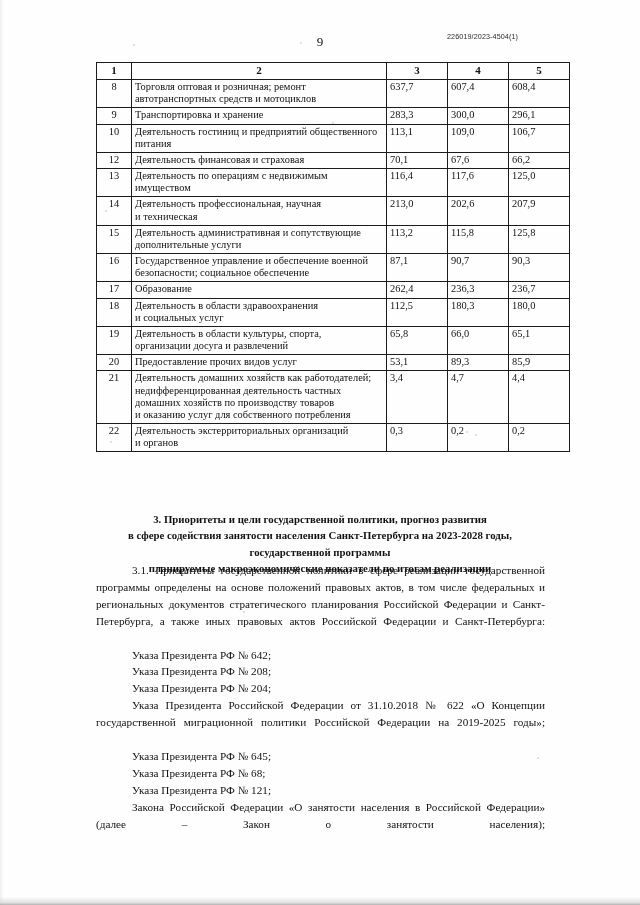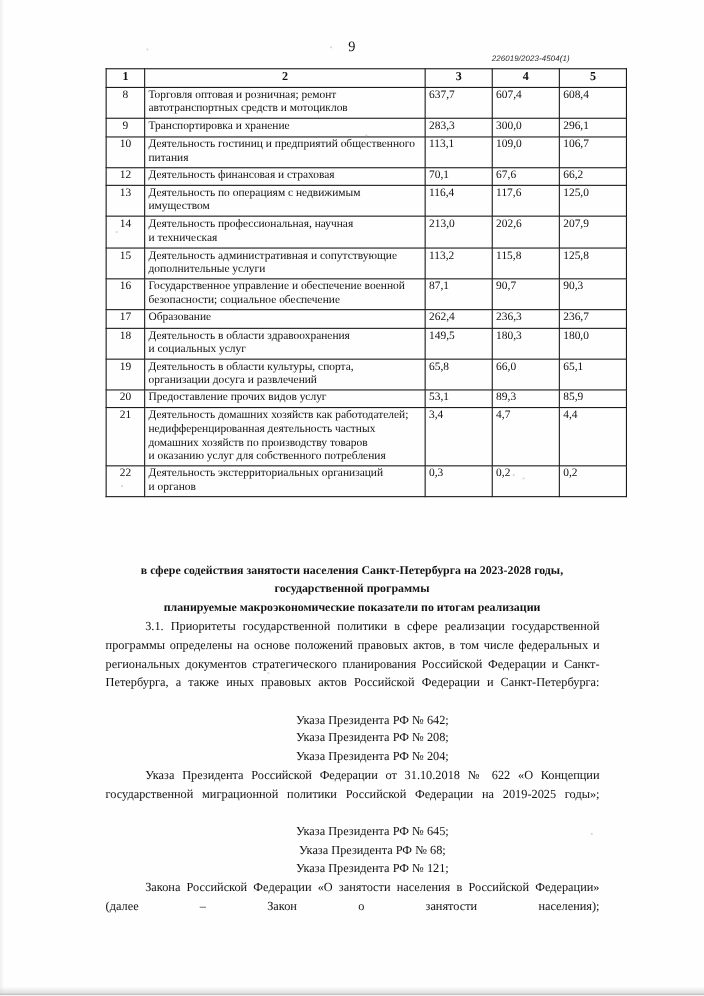--- a/index.html
+++ b/index.html
@@ -22,27 +22,26 @@
     position: absolute;
     top: 34px;
     left: 0;
     width: 640px;
     text-align: center;
     font-size: 13px;
     letter-spacing: 0.2px;
   }
   .doc-code {
     position: absolute;
-    top: 48px;
+    top: 32px;
     left: 447px;
     font-family: "Liberation Sans", "DejaVu Sans", sans-serif;
     font-size: 7.2px;
     letter-spacing: 0.1px;
     color: #2a2a2a;
-    font-style: italic;
   }
 
   
   .table-wrap {
     position: absolute;
     top: 62px;
     left: 96px;
     width: 448px;
   }
   table.stat {
@@ -92,21 +91,21 @@
     position: absolute;
     top: 562px;
     left: 96px;
     width: 449px;
     font-size: 11.2px;
     line-height: 1.51;
   }
   .listline {
     text-indent: 36px;
     margin: 0;
-    text-align: center;
+    text-align: left;
     white-space: nowrap;
   }
   .para-justify {
     text-align: justify;
     text-indent: 36px;
     margin: 0;
   }
   .para-justify::after {
     content: "";
     display: inline-block;
@@ -247,21 +246,21 @@
             <td class="col-v">262,4</td>
             <td class="col-v">236,3</td>
             <td class="col-v">236,7</td>
           </tr>
           <tr>
             <td class="col-num">18</td>
             <td class="col-name">
               <span class="cellline">Деятельность в области здравоохранения</span>
               <span class="cellline">и социальных услуг</span>
             </td>
-            <td class="col-v">149,5</td>
+            <td class="col-v">112,5</td>
             <td class="col-v">180,3</td>
             <td class="col-v">180,0</td>
           </tr>
           <tr>
             <td class="col-num">19</td>
             <td class="col-name">
               <span class="cellline">Деятельность в области культуры, спорта,</span>
               <span class="cellline">организации досуга и развлечений</span>
             </td>
             <td class="col-v">65,8</td>
@@ -297,20 +296,21 @@
             </td>
             <td class="col-v">0,3</td>
             <td class="col-v">0,2</td>
             <td class="col-v">0,2</td>
           </tr>
         </tbody>
     </table>
   </div>
 
   <div class="section-heading" id="section-heading">
+      <span>3.  Приоритеты и цели государственной политики, прогноз развития</span>
       <span>в сфере содействия занятости населения Санкт-Петербурга на 2023-2028 годы,</span>
       <span>государственной программы</span>
       <span>планируемые макроэкономические показатели по итогам реализации</span>
     </div>
 
   <div class="body-text">
     <p class="para-justify">3.1. Приоритеты государственной политики в сфере реализации государственной программы определены на основе положений правовых актов, в том числе федеральных и региональных документов стратегического планирования Российской Федерации и Санкт-Петербурга, а также иных правовых актов Российской Федерации и Санкт-Петербурга:</p>
     <div id="list-1">
         <p class="listline">Указа Президента РФ № 642;</p>
         <p class="listline">Указа Президента РФ № 208;</p>

